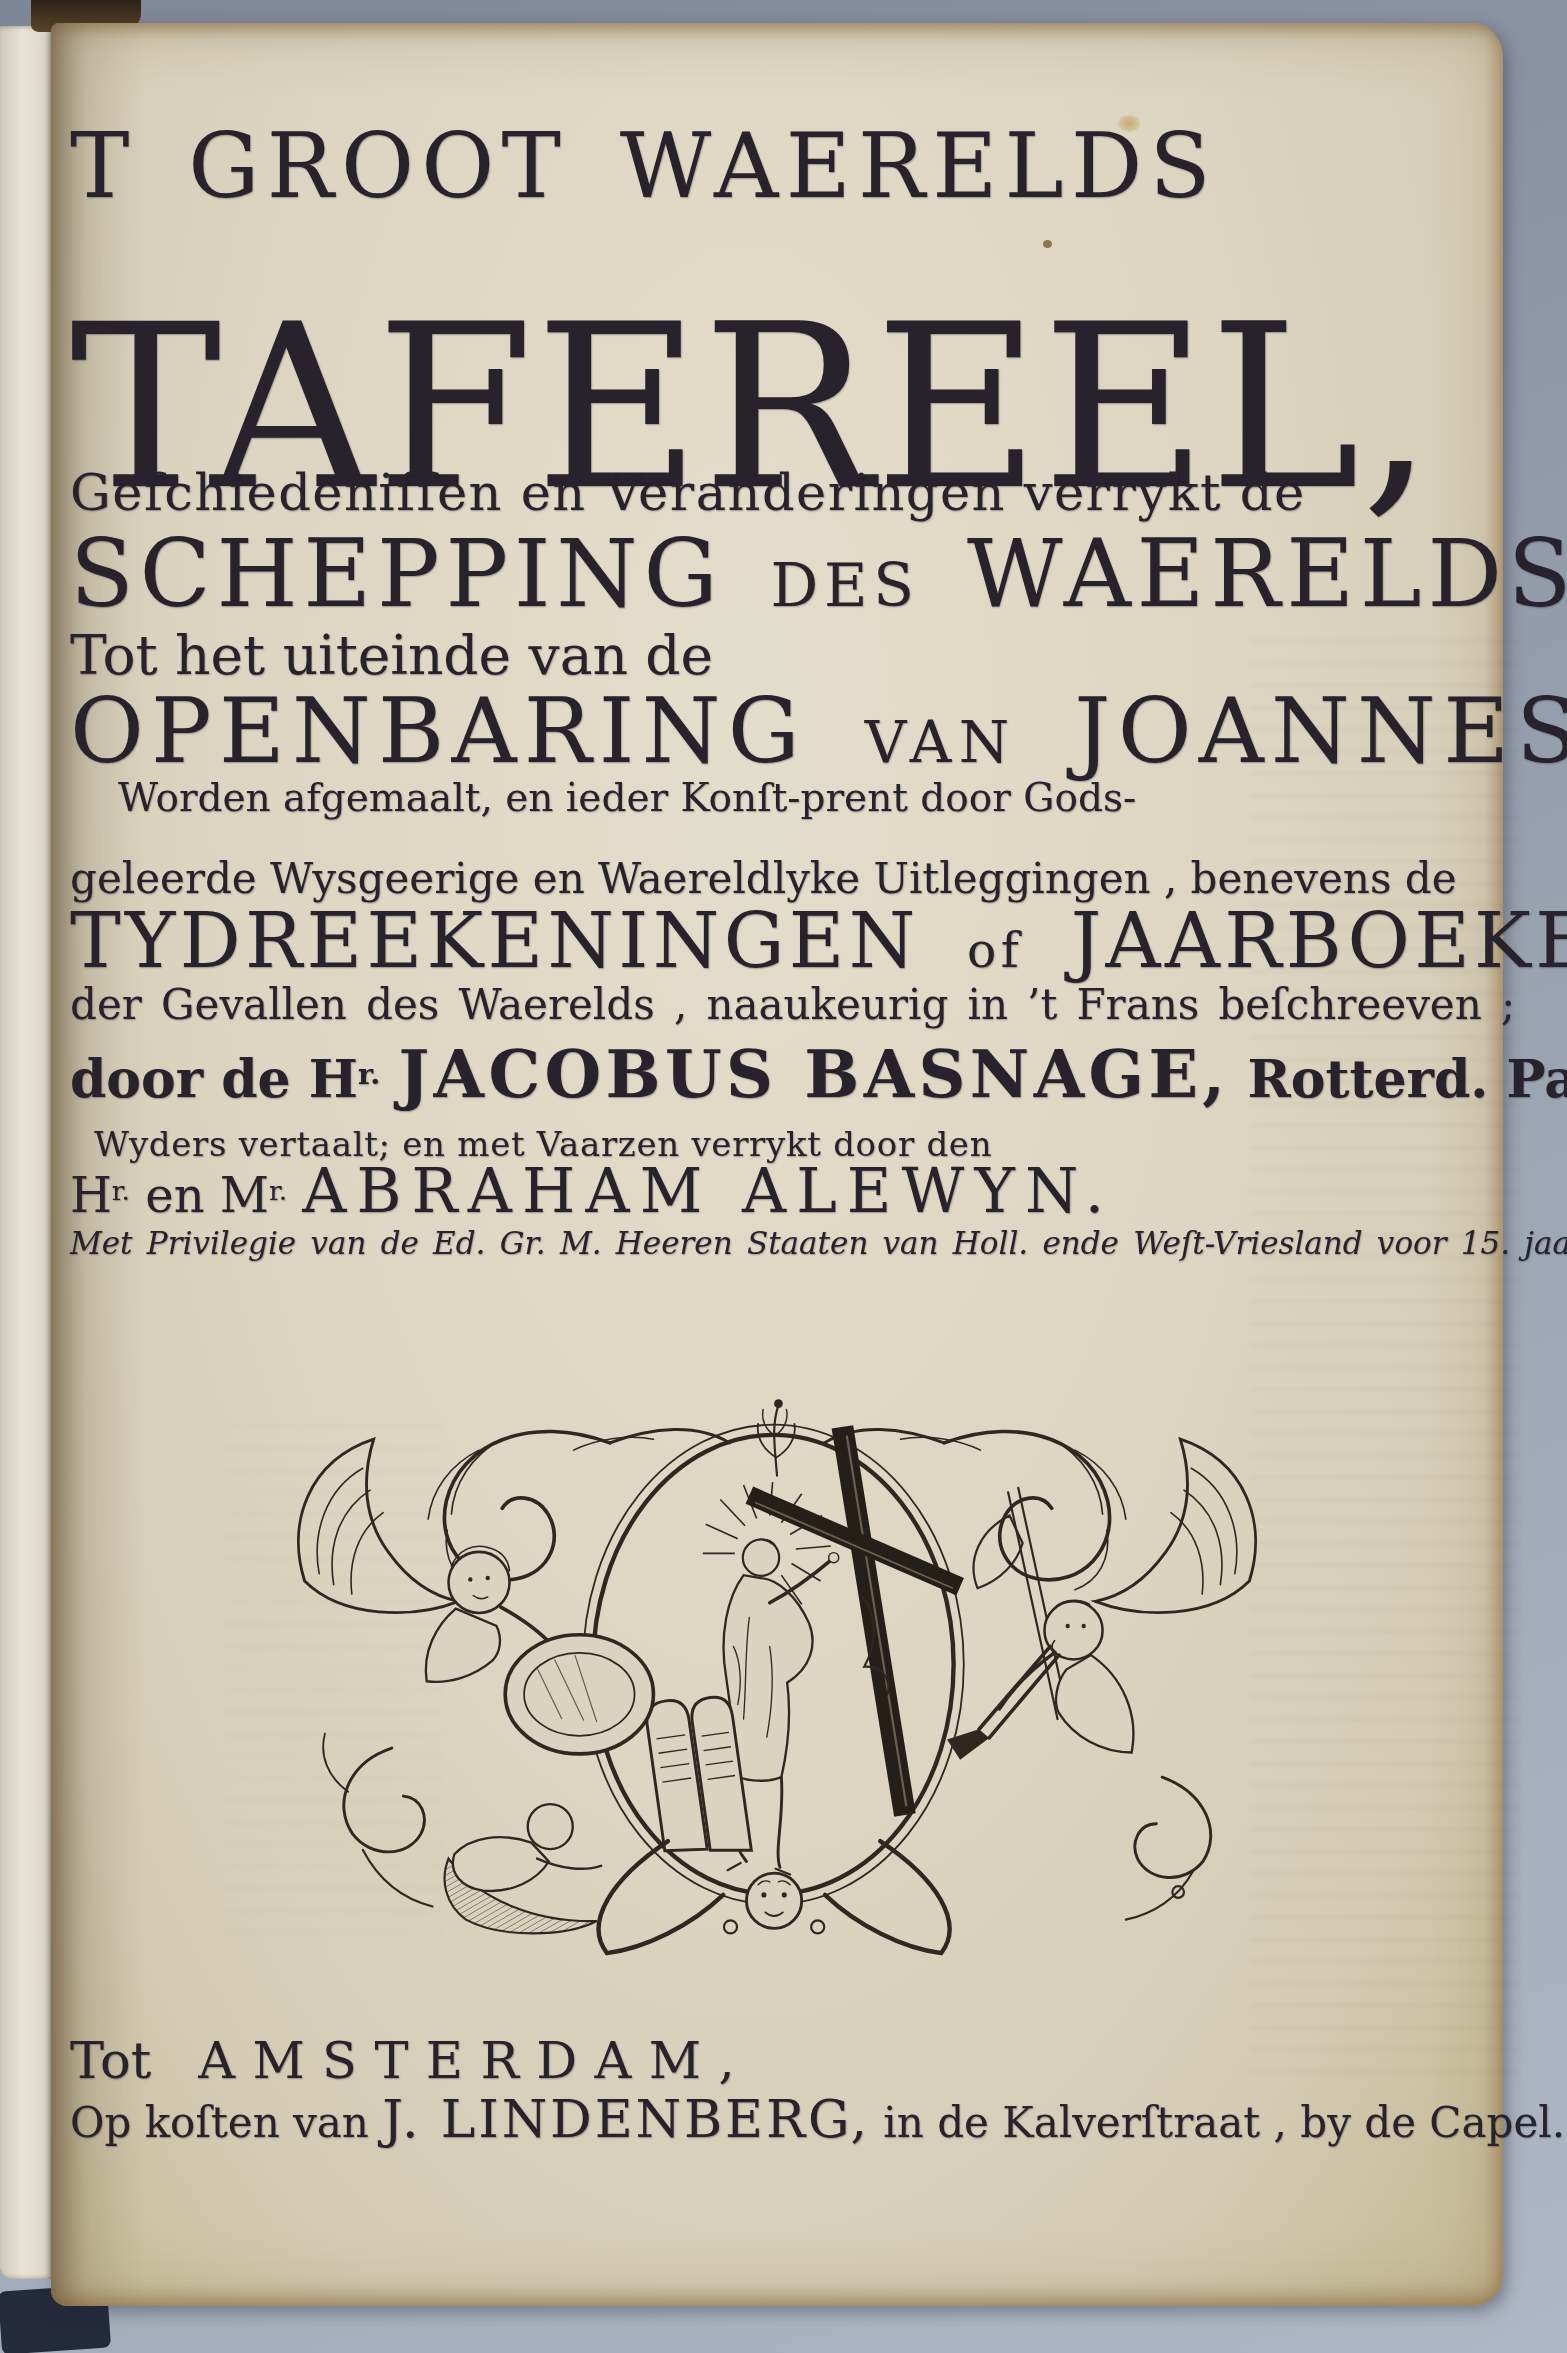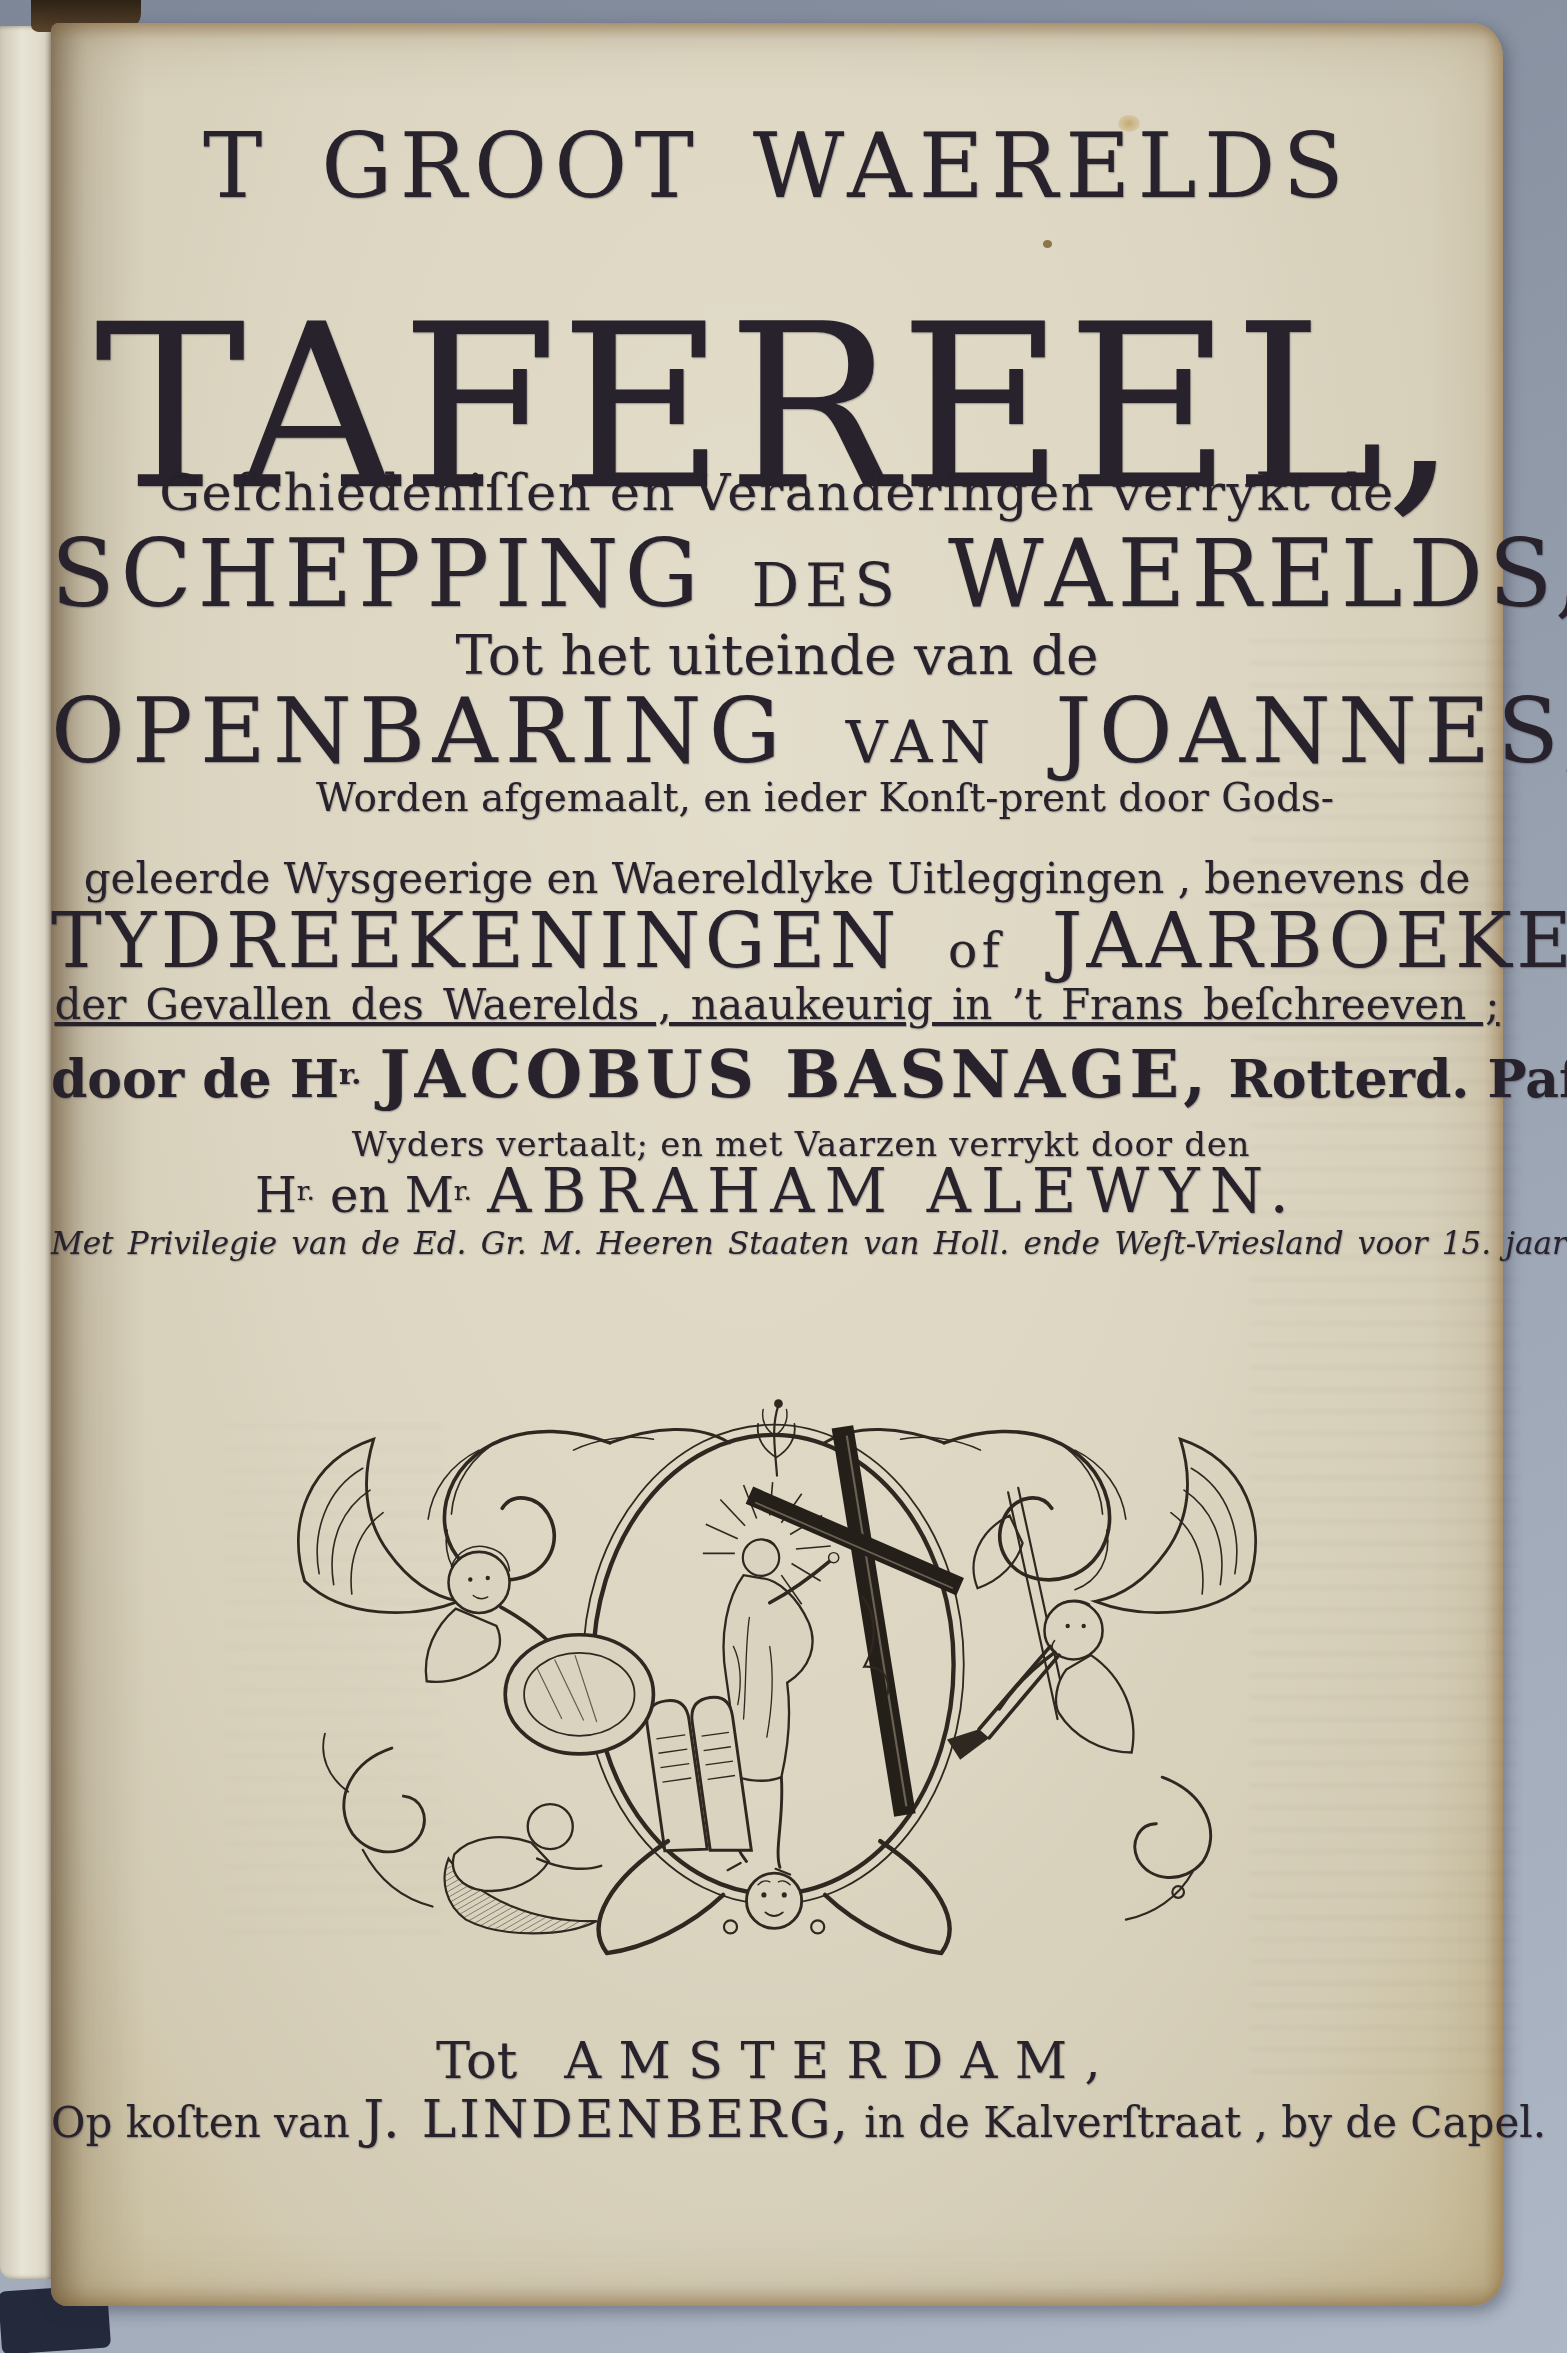--- a/index.html
+++ b/index.html
@@ -38,34 +38,35 @@
     background:
       linear-gradient(to right,rgba(70,52,32,.28),rgba(70,52,32,.10) 35px,transparent 94px),
       linear-gradient(to bottom,rgba(150,108,55,.28),transparent 16px),
       linear-gradient(to top,rgba(150,108,55,.26),transparent 20.4px),
       linear-gradient(to left,rgba(150,108,55,.30),transparent 19px);
   }
   .content{
     position:absolute;left:51px;top:0;width:1452px;height:2354px;color:#27222b;
   }
   .line{
-    position:absolute;left:0;width:100%;text-align:center;line-height:1;white-space:nowrap;
+    position:absolute;left:0;width:100%;line-height:1;white-space:nowrap;
     text-shadow:0.7px 1.1px 1.5px rgba(30,25,40,.35);
+    padding-left:19px;
   }
   .l-half {top:122px;font-size:89px;letter-spacing:7.3px;word-spacing:16px;}
   .l-main {top:294px;font-size:227px;letter-spacing:1.5px;font-weight:normal;}
   .l-sub1 {top:384px;font-size:61px;letter-spacing:1.5px;word-spacing:13px;}
   .l-sub2 {top:467px;font-size:51px;letter-spacing:1.5px;}
   .l-schep{top:528px;font-size:93px;letter-spacing:5.8px;word-spacing:11.6px;}
   .l-tot  {top:628px;font-size:55px;}
   .l-open {top:686px;font-size:90px;letter-spacing:7.3px;word-spacing:22px;}
   .l-word {top:778px;font-size:39px;margin-left:48px;}
   .l-gel  {top:858px;font-size:42px;}
   .l-tyd  {top:903px;font-size:76px;letter-spacing:4.4px;word-spacing:19px;}
-  .l-gev  {top:984px;font-size:42px;word-spacing:5.8px;text-decoration:underline;}
+  .l-gev  {top:984px;font-size:42px;word-spacing:5.8px;}
   .l-auth {top:1042px;font-size:52px;font-weight:bold;}
   .l-wyd  {top:1127px;font-size:34px;letter-spacing:0.7px;margin-left:24px;}
   .l-tran {top:1160px;font-size:48px;}
   .l-priv {top:1228px;font-size:31px;font-style:italic;word-spacing:4.4px;}
   .l-ams  {top:2035px;font-size:51px;}
   .l-opk  {top:2093px;font-size:42px;}
   .mid-caps{font-size:0.64em;}
   .name-lg{font-size:65px;letter-spacing:4.4px;}
   .name-md{font-size:61px;letter-spacing:10.2px;}
   .pub-lg {font-size:52px;letter-spacing:2.9px;}

